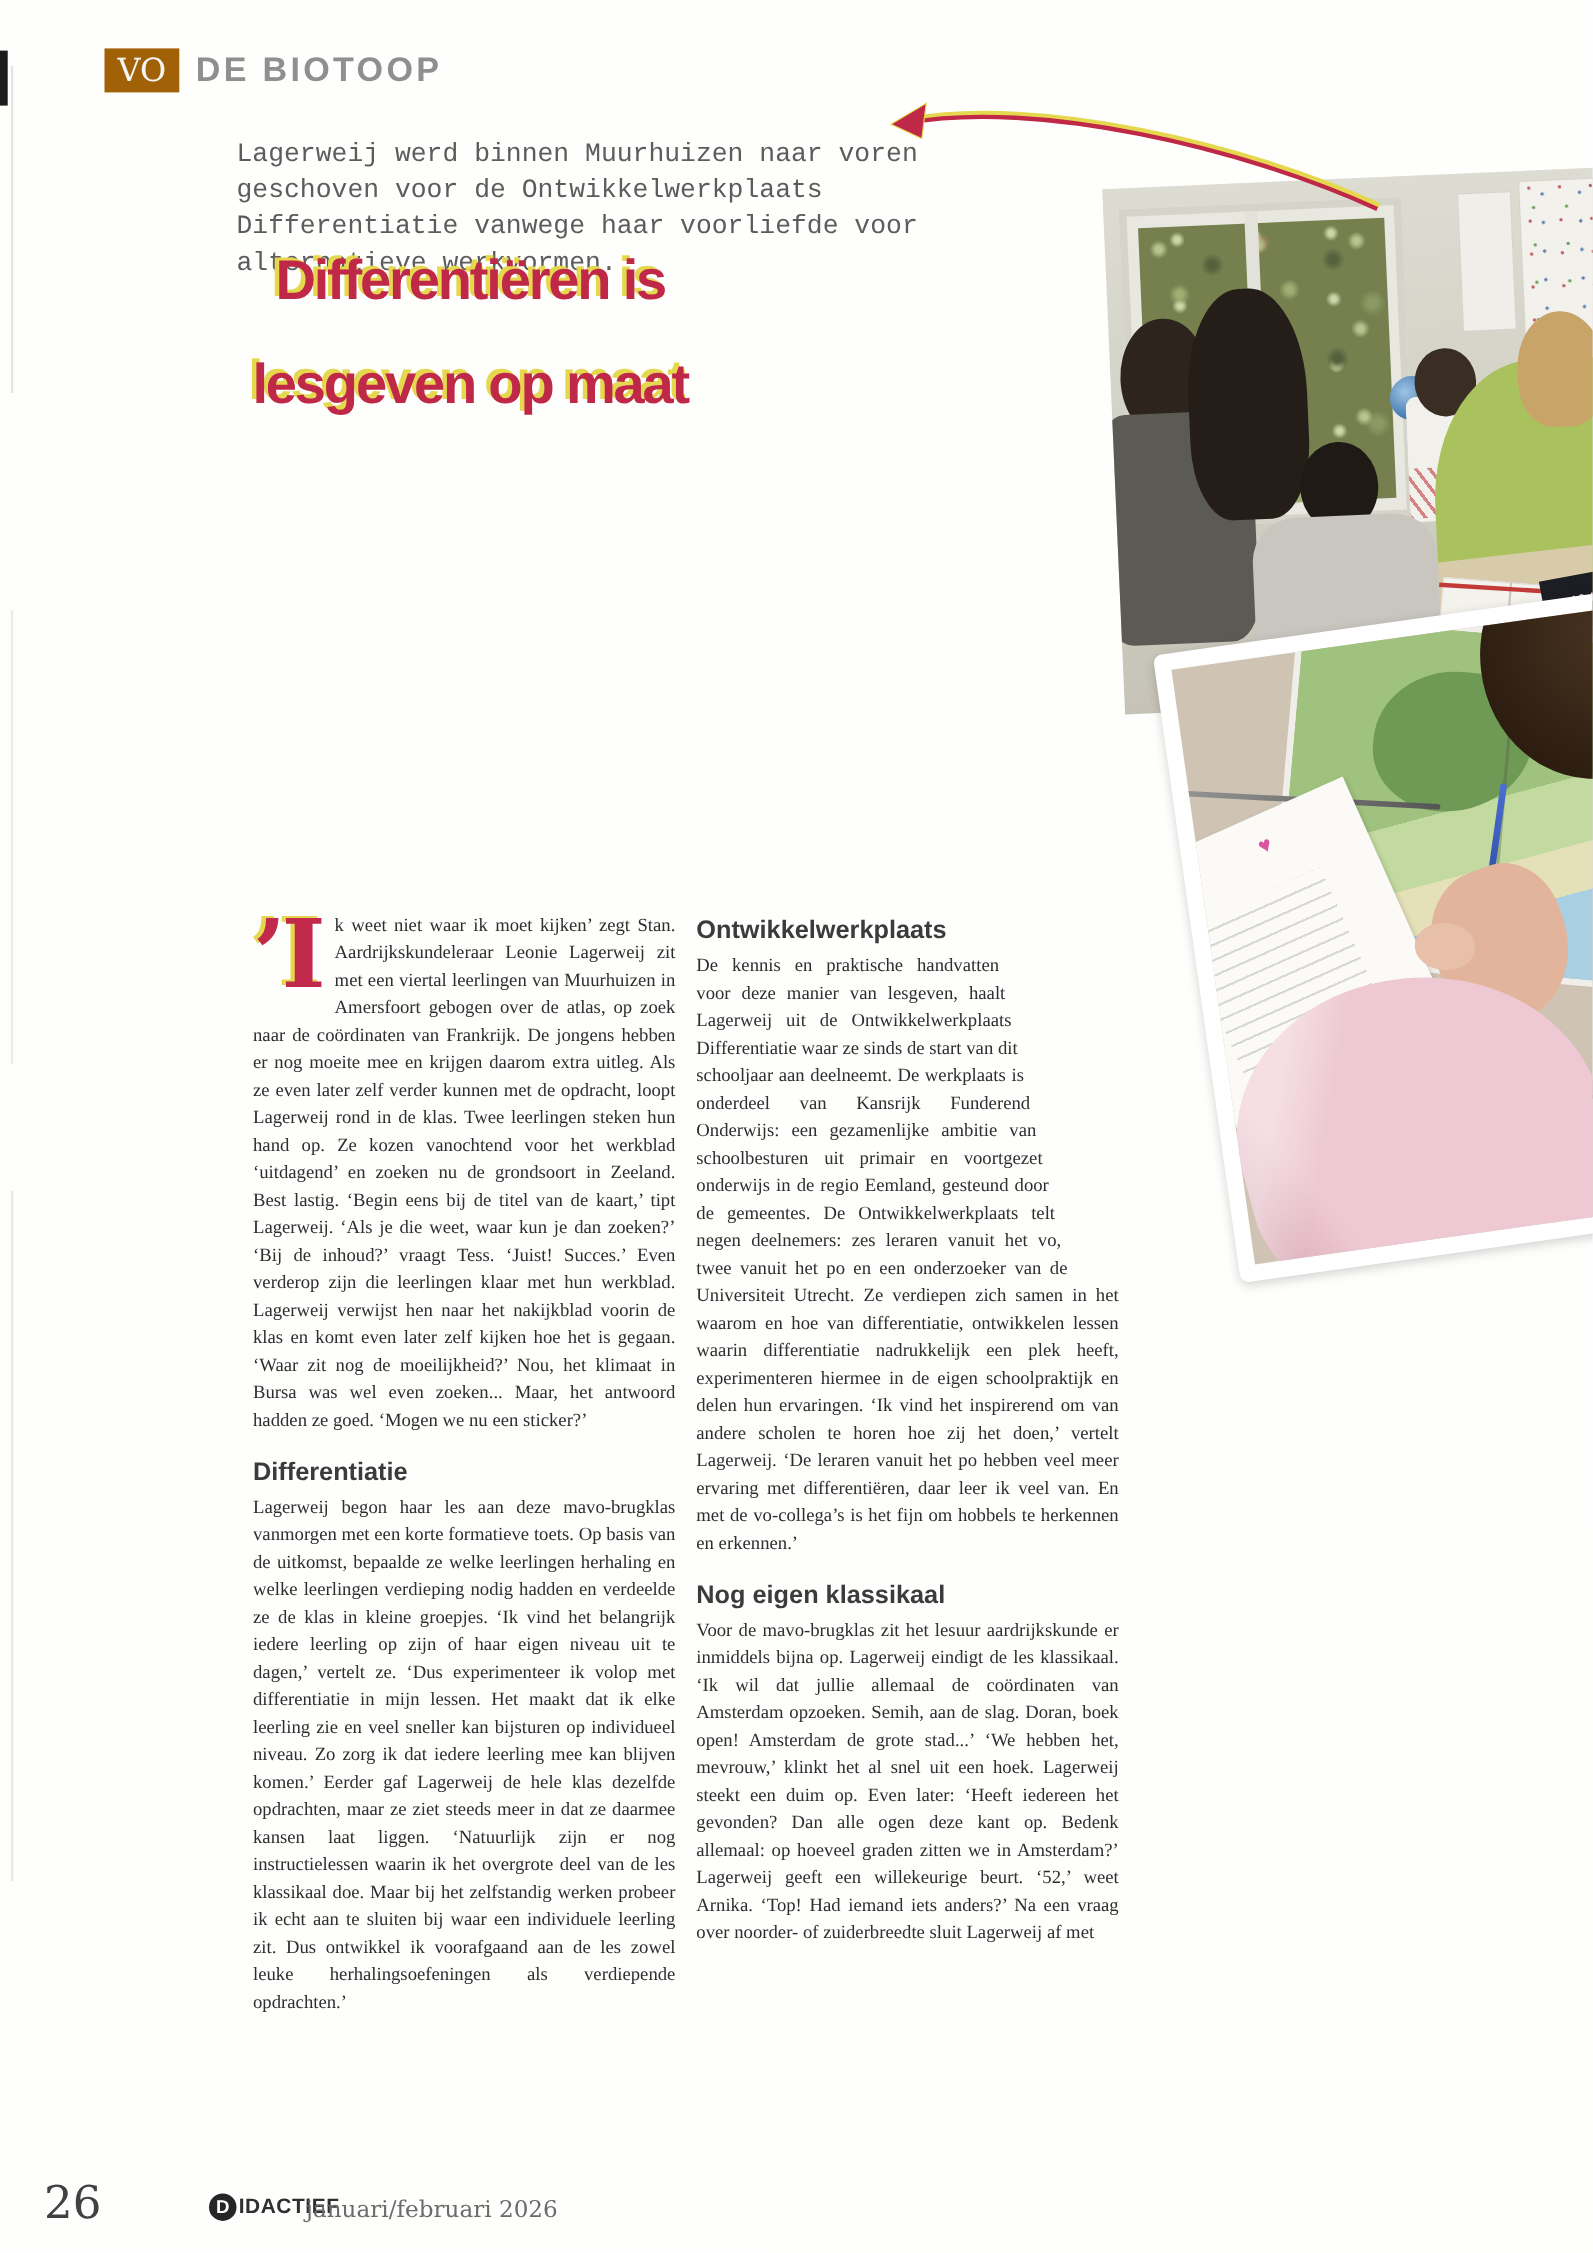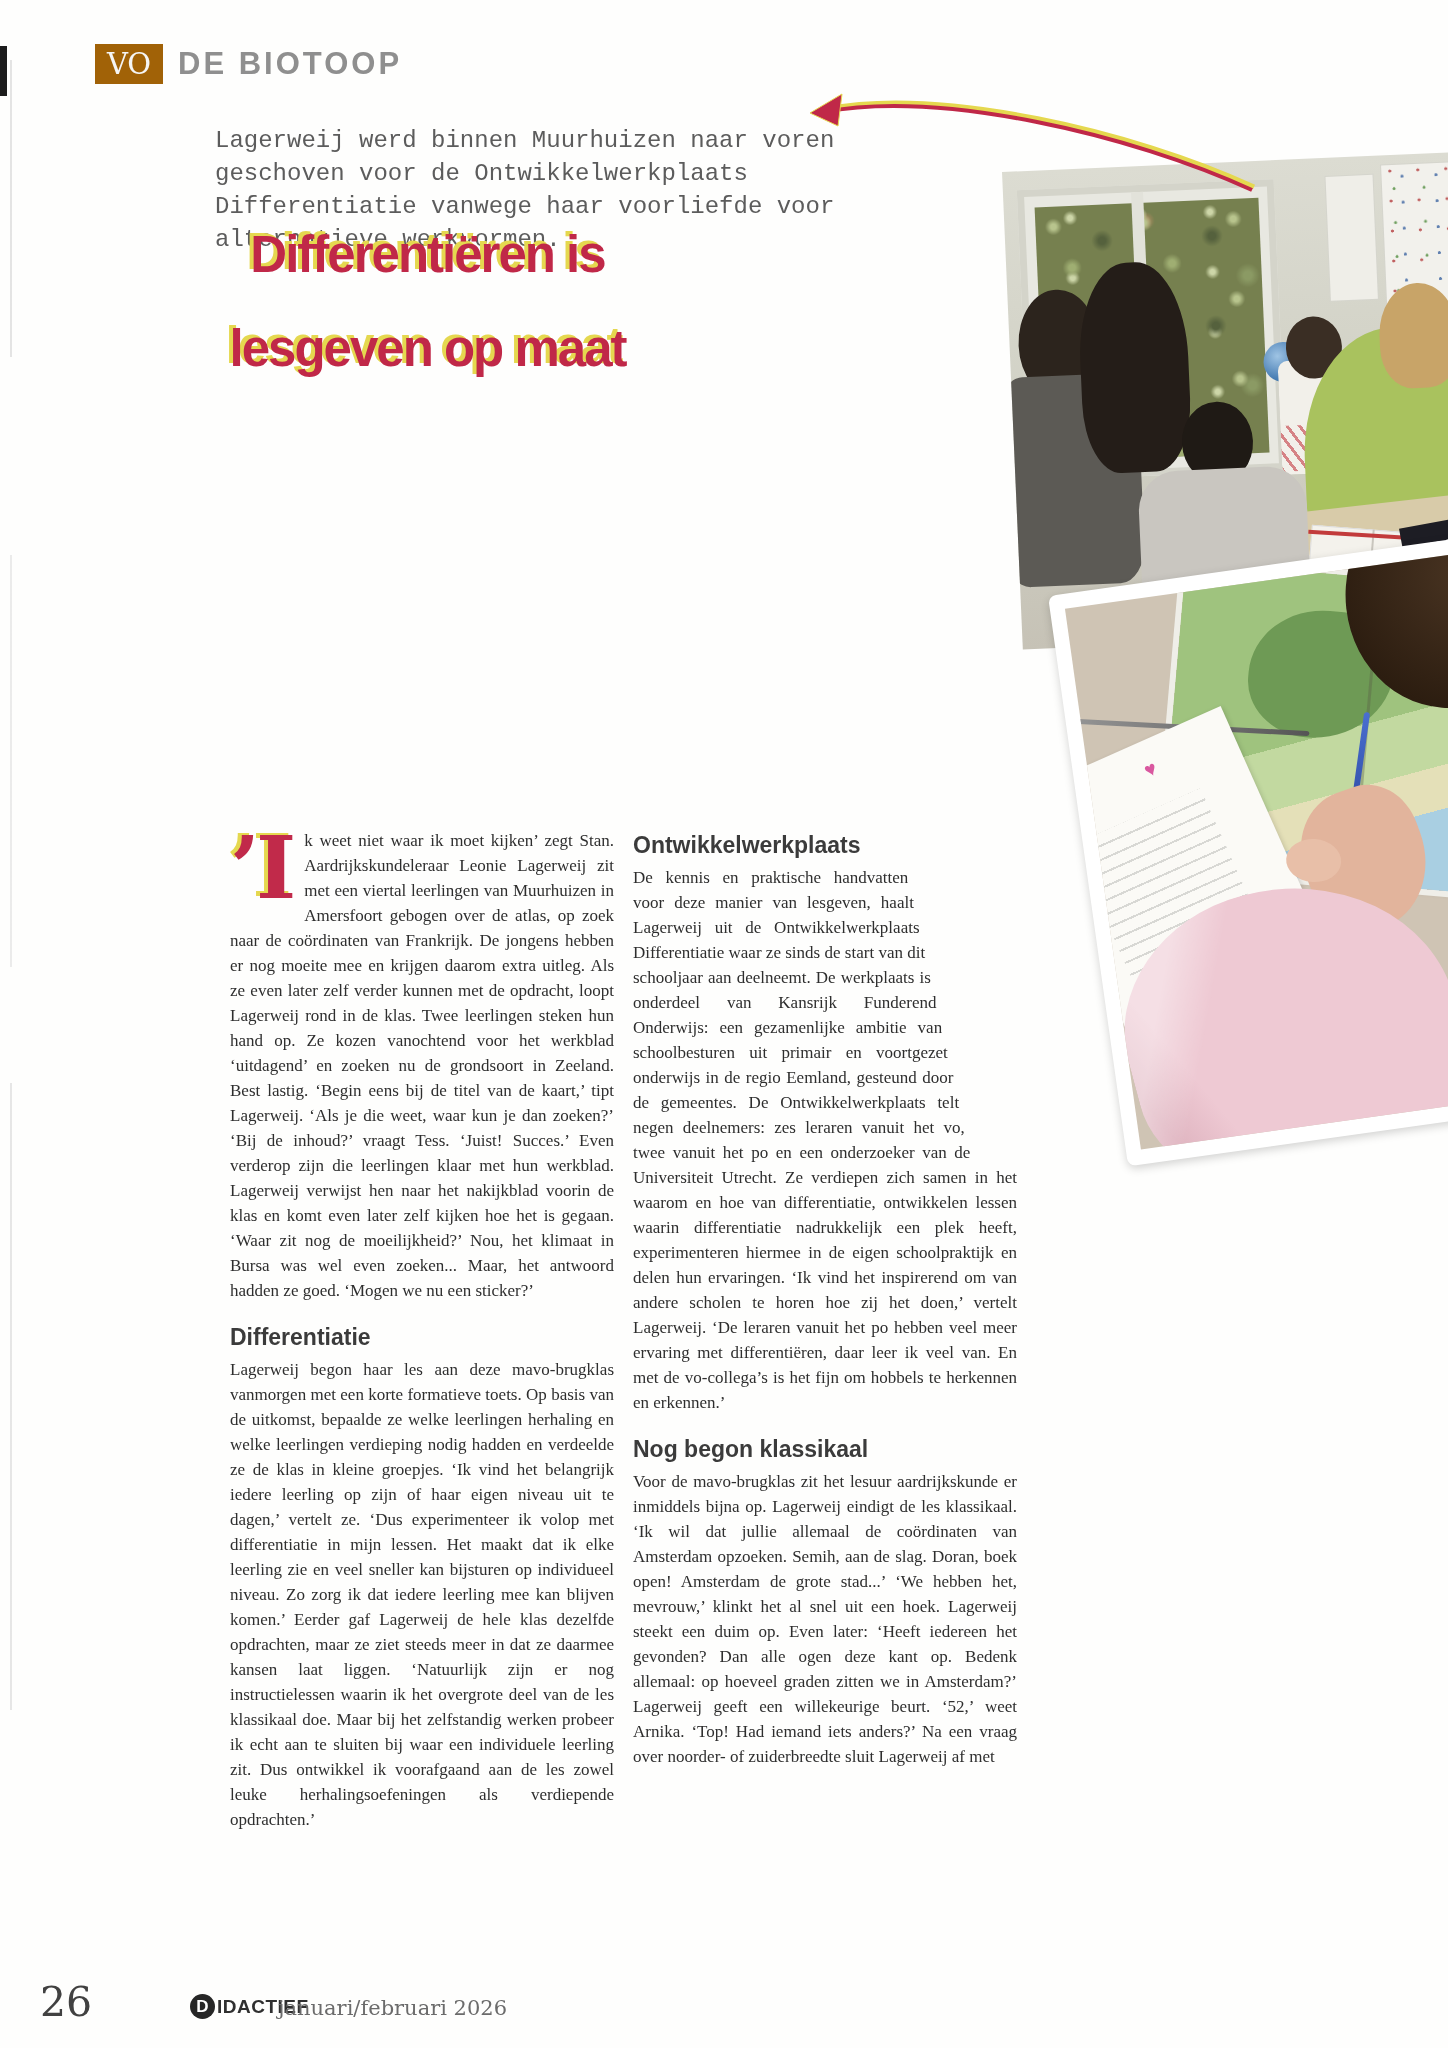--- a/index.html
+++ b/index.html
@@ -213,21 +213,21 @@
       <span class="dropcap">’I</span><span>k weet niet waar ik moet kijken’ zegt Stan. Aardrijkskundeleraar Leonie Lagerweij zit met een viertal leerlingen van Muurhuizen in Amersfoort gebogen over de atlas, op zoek naar de coördinaten van Frankrijk. De jongens hebben er nog moeite mee en krijgen daarom extra uitleg. Als ze even later zelf verder kunnen met de opdracht, loopt Lagerweij rond in de klas. Twee leerlingen steken hun hand op. Ze kozen vanochtend voor het werkblad ‘uitdagend’ en zoeken nu de grondsoort in Zeeland. Best lastig. ‘Begin eens bij de titel van de kaart,’ tipt Lagerweij. ‘Als je die weet, waar kun je dan zoeken?’ ‘Bij de inhoud?’ vraagt Tess. ‘Juist! Succes.’ Even verderop zijn die leerlingen klaar met hun werkblad. Lagerweij verwijst hen naar het nakijkblad voorin de klas en komt even later zelf kijken hoe het is gegaan. ‘Waar zit nog de moeilijkheid?’ Nou, het klimaat in Bursa was wel even zoeken... Maar, het antwoord hadden ze goed. ‘Mogen we nu een sticker?’</span>
     </p>
     <h3 class="subhead">Differentiatie</h3>
     <p>Lagerweij begon haar les aan deze mavo-brugklas vanmorgen met een korte formatieve toets. Op basis van de uitkomst, bepaalde ze welke leerlingen herhaling en welke leerlingen verdieping nodig hadden en verdeelde ze de klas in kleine groepjes. ‘Ik vind het belangrijk iedere leerling op zijn of haar eigen niveau uit te dagen,’ vertelt ze. ‘Dus experimenteer ik volop met differentiatie in mijn lessen. Het maakt dat ik elke leerling zie en veel sneller kan bijsturen op individueel niveau. Zo zorg ik dat iedere leerling mee kan blijven komen.’ Eerder gaf Lagerweij de hele klas dezelfde opdrachten, maar ze ziet steeds meer in dat ze daarmee kansen laat liggen. ‘Natuurlijk zijn er nog instructielessen waarin ik het overgrote deel van de les klassikaal doe. Maar bij het zelfstandig werken probeer ik echt aan te sluiten bij waar een individuele leerling zit. Dus ontwikkel ik voorafgaand aan de les zowel leuke herhalingsoefeningen als verdiepende opdrachten.’</p>
   </div>
 
   <div class="col col-right">
     <div class="photo-intrusion"></div>
     <h3 class="subhead first">Ontwikkelwerkplaats</h3>
     <p>De kennis en praktische handvatten voor deze manier van lesgeven, haalt Lagerweij uit de Ontwikkelwerkplaats Differentiatie waar ze sinds de start van dit schooljaar aan deelneemt. De werkplaats is onderdeel van Kansrijk Funderend Onderwijs: een gezamenlijke ambitie van schoolbesturen uit primair en voortgezet onderwijs in de regio Eemland, gesteund door de gemeentes. De Ontwikkelwerkplaats telt negen deelnemers: zes leraren vanuit het vo, twee vanuit het po en een onderzoeker van de Universiteit Utrecht. Ze verdiepen zich samen in het waarom en hoe van differentiatie, ontwikkelen lessen waarin differentiatie nadrukkelijk een plek heeft, experimenteren hiermee in de eigen schoolpraktijk en delen hun ervaringen. ‘Ik vind het inspirerend om van andere scholen te horen hoe zij het doen,’ vertelt Lagerweij. ‘De leraren vanuit het po hebben veel meer ervaring met differentiëren, daar leer ik veel van. En met de vo-collega’s is het fijn om hobbels te herkennen en erkennen.’</p>
-    <h3 class="subhead">Nog begon klassikaal</h3>
+    <h3 class="subhead">Nog eigen klassikaal</h3>
     <p>Voor de mavo-brugklas zit het lesuur aardrijkskunde er inmiddels bijna op. Lagerweij eindigt de les klassikaal. ‘Ik wil dat jullie allemaal de coördinaten van Amsterdam opzoeken. Semih, aan de slag. Doran, boek open! Amsterdam de grote stad...’ ‘We hebben het, mevrouw,’ klinkt het al snel uit een hoek. Lagerweij steekt een duim op. Even later: ‘Heeft iedereen het gevonden? Dan alle ogen deze kant op. Bedenk allemaal: op hoeveel graden zitten we in Amsterdam?’ Lagerweij geeft een willekeurige beurt. ‘52,’ weet Arnika. ‘Top! Had iemand iets anders?’ Na een vraag over noorder- of zuiderbreedte sluit Lagerweij af met</p>
   </div>
 
   <div class="page-number">26</div>
   <div class="footer-logo">
     <span class="logo-circle">D</span>
     <span class="logo-text">IDACTIEF</span>
   </div>
   <div class="footer-issue">januari/februari 2026</div>
 

